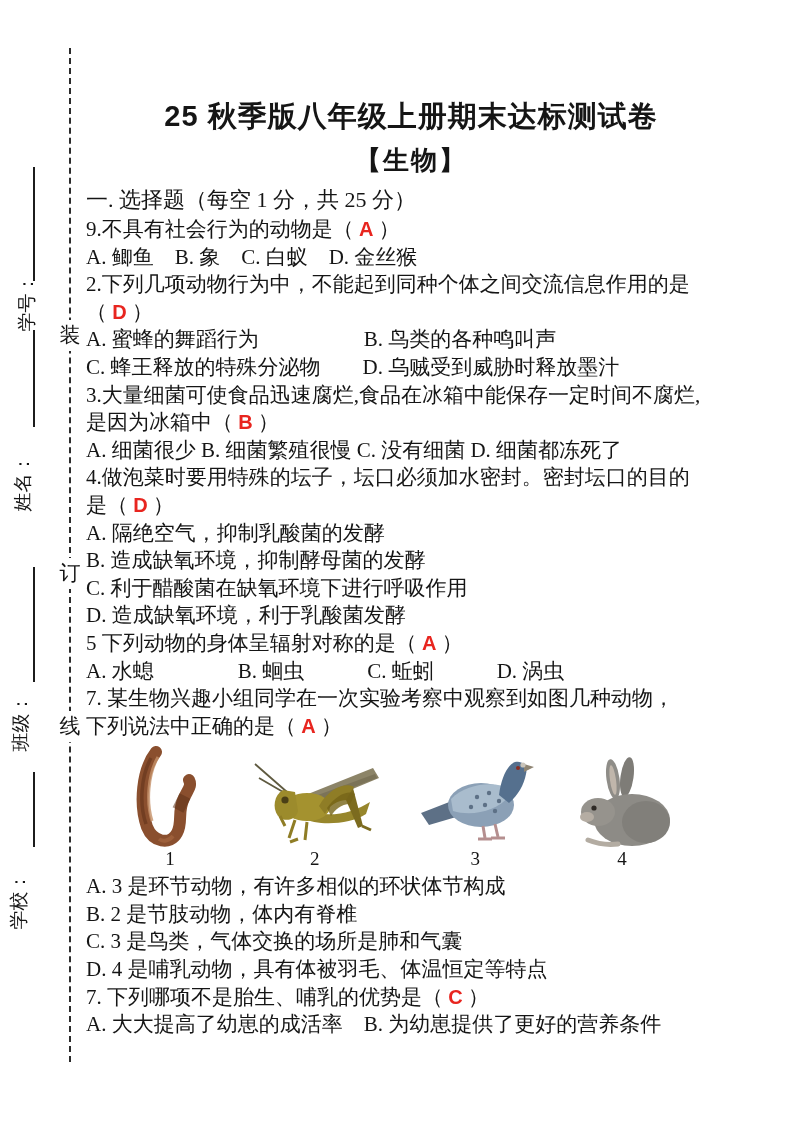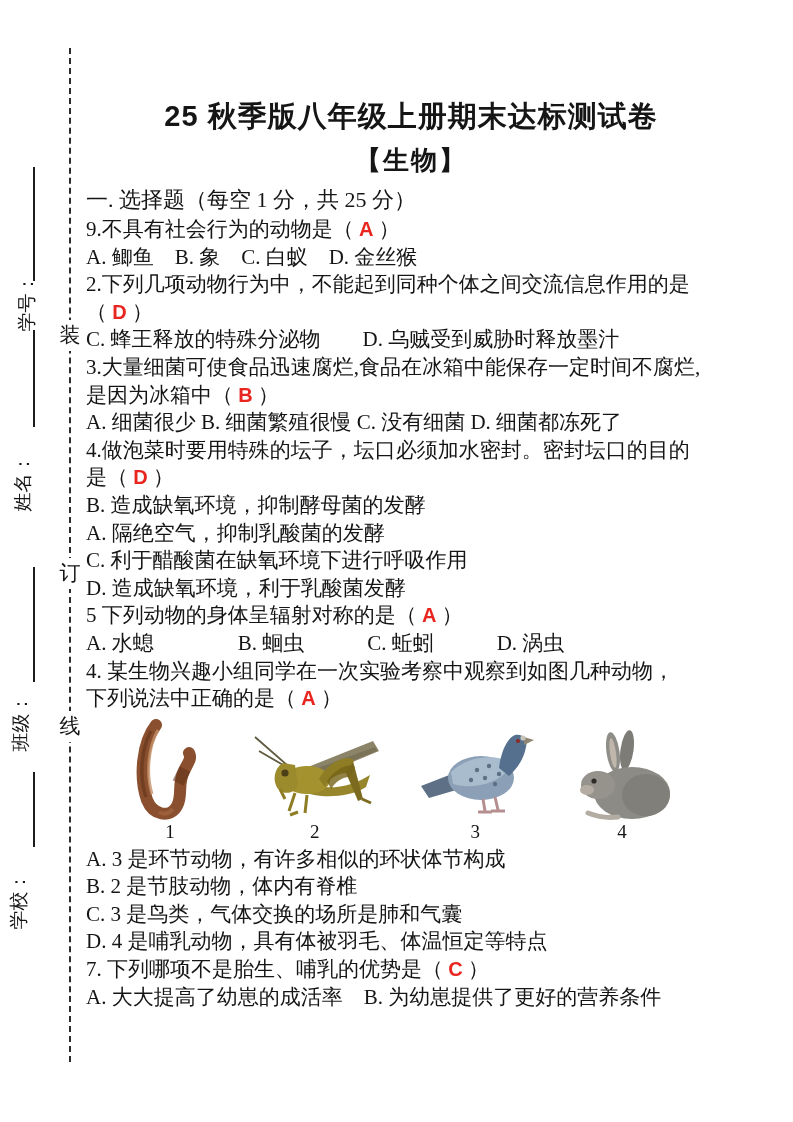--- a/index.html
+++ b/index.html
@@ -76,37 +76,38 @@
 
   <div class="title">25 秋季版八年级上册期末达标测试卷</div>
   <div class="subject">【生物】</div>
   <div class="section">一. 选择题（每空 1 分，共 25 分）</div>
 
   <div class="line"><span>9.不具有社会行为的动物是（ </span><span class="ans">A</span><span> ）</span></div>
   <div class="line">A. 鲫鱼　B. 象　C. 白蚁　D. 金丝猴</div>
 
   <div class="line">2.下列几项动物行为中，不能起到同种个体之间交流信息作用的是</div>
   <div class="line"><span>（ </span><span class="ans">D</span><span> ）</span></div>
+  <div class="line">A. 蜜蜂的舞蹈行为　　　　　B. 鸟类的各种鸣叫声</div>
   <div class="line">C. 蜂王释放的特殊分泌物　　D. 乌贼受到威胁时释放墨汁</div>
 
   <div class="line">3.大量细菌可使食品迅速腐烂,食品在冰箱中能保存一定时间不腐烂,</div>
   <div class="line"><span>是因为冰箱中（ </span><span class="ans">B</span><span> ）</span></div>
   <div class="line">A. 细菌很少 B. 细菌繁殖很慢 C. 没有细菌 D. 细菌都冻死了</div>
 
   <div class="line">4.做泡菜时要用特殊的坛子，坛口必须加水密封。密封坛口的目的</div>
   <div class="line"><span>是（ </span><span class="ans">D</span><span> ）</span></div>
+  <div class="line">A. 隔绝空气，抑制乳酸菌的发酵</div>
   <div class="line">B. 造成缺氧环境，抑制酵母菌的发酵</div>
-  <div class="line">A. 隔绝空气，抑制乳酸菌的发酵</div>
   <div class="line">C. 利于醋酸菌在缺氧环境下进行呼吸作用</div>
   <div class="line">D. 造成缺氧环境，利于乳酸菌发酵</div>
 
   <div class="line"><span>5 下列动物的身体呈辐射对称的是（ </span><span class="ans">A</span><span> ）</span></div>
   <div class="line">A. 水螅　　　　B. 蛔虫　　　C. 蚯蚓　　　D. 涡虫</div>
 
-  <div class="line">4. 某生物兴趣小组同学在一次实验考察中观察到如图几种动物，</div>
+  <div class="line">7. 某生物兴趣小组同学在一次实验考察中观察到如图几种动物，</div>
   <div class="line"><span>下列说法中正确的是（ </span><span class="ans">A</span><span> ）</span></div>
 
   <div class="figures">
 
     <figure class="fig">
       <svg width="88" height="104" viewBox="0 0 88 104">
         <path d="M30,8 C16,26 13,60 21,83 C27,98 44,102 51,89 C57,78 51,68 58,54 C62,45 66,42 63,36" fill="none" stroke="#8a4f2e" stroke-width="12" stroke-linecap="round"></path>
         <path d="M25,14 C15,32 13,60 20,80" fill="none" stroke="#66361c" stroke-width="3.5" opacity="0.65"></path>
         <path d="M32,13 C22,30 20,58 26,77" fill="none" stroke="#c49068" stroke-width="3" opacity="0.8"></path>
         <path d="M59,52 L52,66" stroke="#5f3219" stroke-width="12" opacity="0.55"></path>

